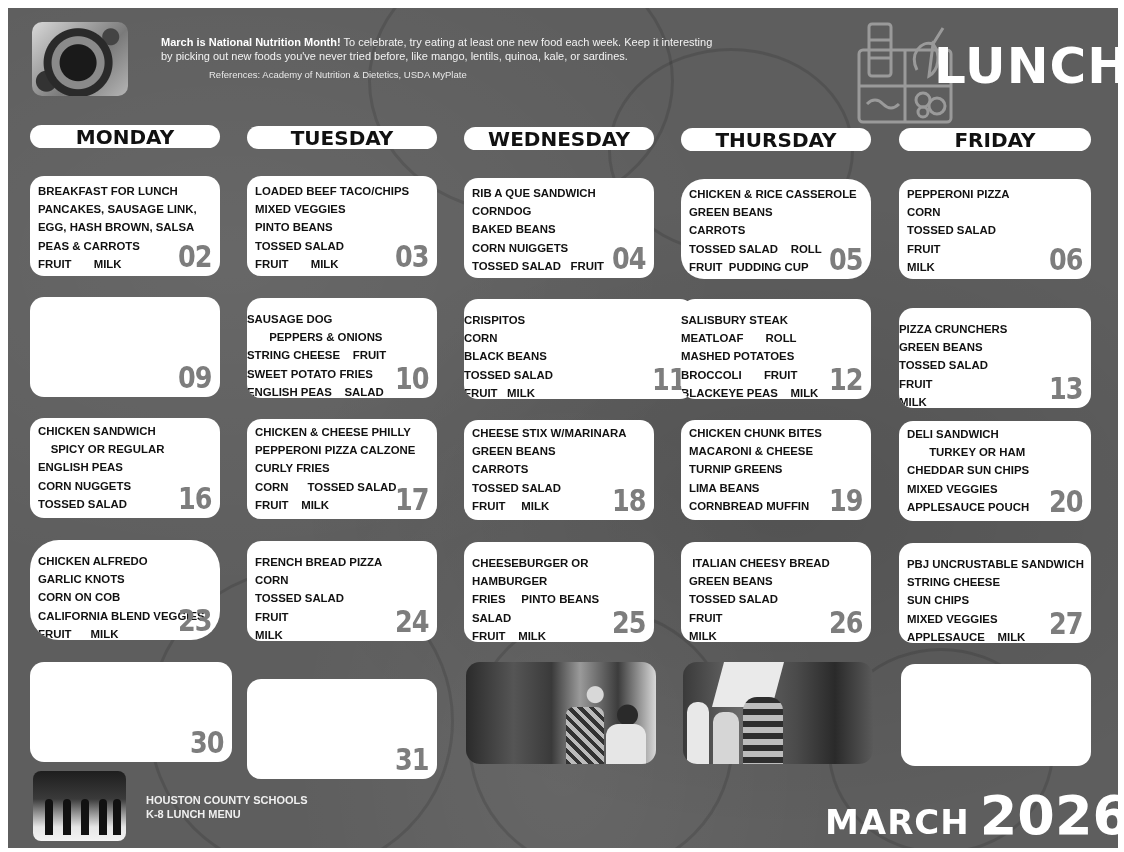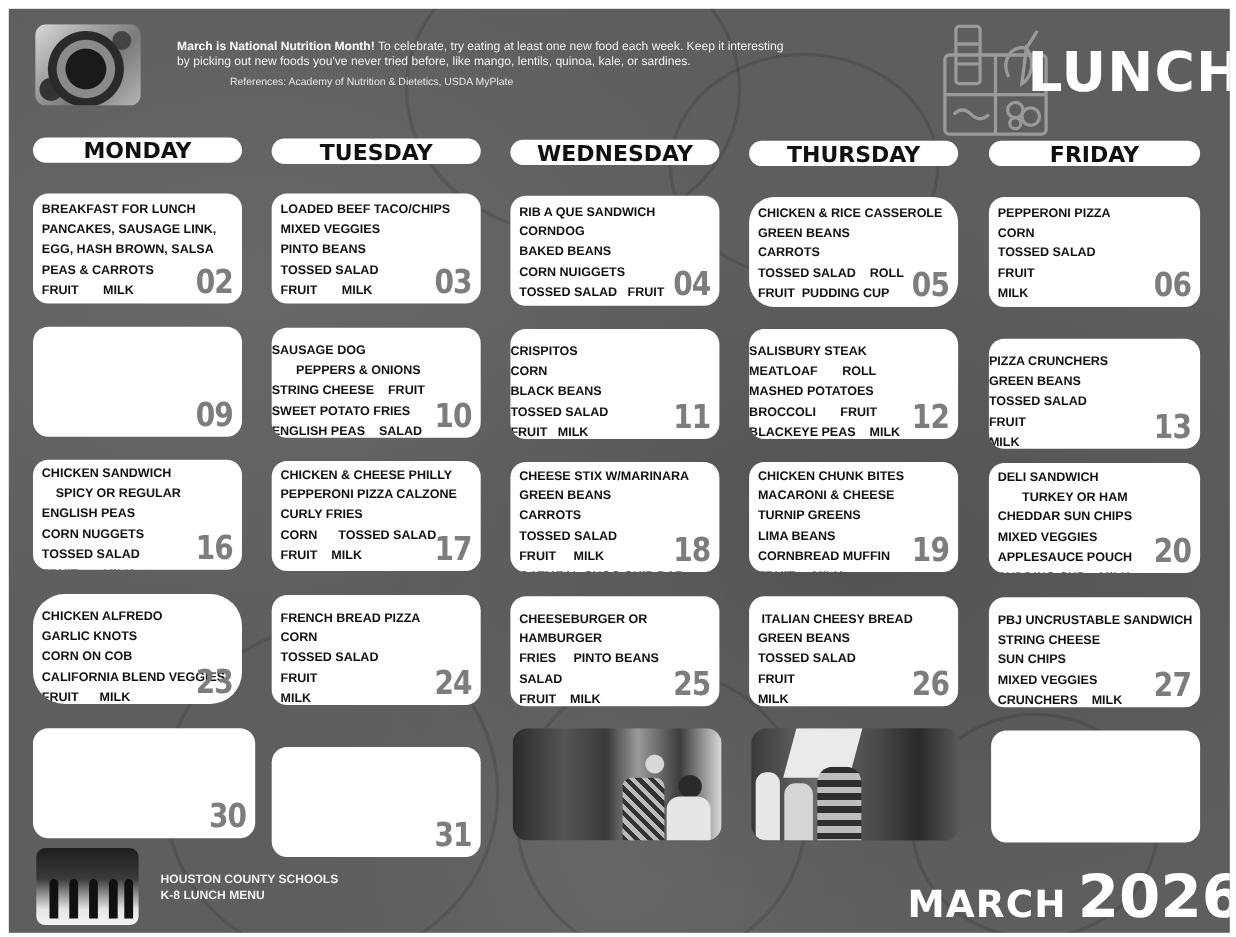--- a/index.html
+++ b/index.html
@@ -165,21 +165,21 @@
     <div class="date">09</div>
   </div>
   <div class="cell" style="left:239px;top:290px;">
     <div class="items flush mid">SAUSAGE DOG
        PEPPERS &amp; ONIONS
 STRING CHEESE    FRUIT
 SWEET POTATO FRIES
 ENGLISH PEAS    SALAD</div>
     <div class="date">10</div>
   </div>
-  <div class="cell" style="left:456px;top:291px;">
+  <div class="cell" style="left:456px;top:291px;padding-left:40px;">
     <div class="items flush mid">CRISPITOS
 CORN
 BLACK BEANS
 TOSSED SALAD
 FRUIT   MILK</div>
     <div class="date">11</div>
   </div>
   <div class="cell" style="left:673px;top:291px;">
     <div class="items flush mid">SALISBURY STEAK
 MEATLOAF       ROLL
@@ -272,21 +272,21 @@
 TOSSED SALAD
 FRUIT
 MILK</div>
     <div class="date">26</div>
   </div>
   <div class="cell" style="left:891px;top:535px;width:192px;">
     <div class="items mid">PBJ UNCRUSTABLE SANDWICH
 STRING CHEESE
 SUN CHIPS
 MIXED VEGGIES
-CRUNCHERS    MILK</div>
+APPLESAUCE    MILK</div>
     <div class="date">27</div>
   </div>
 
   <div class="cell" style="left:22px;top:654px;padding-left:12px;">
     <div class="items"></div>
     <div class="date">30</div>
   </div>
   <div class="cell" style="left:239px;top:655px;margin-top:16px;">
     <div class="items"></div>
     <div class="date">31</div>

